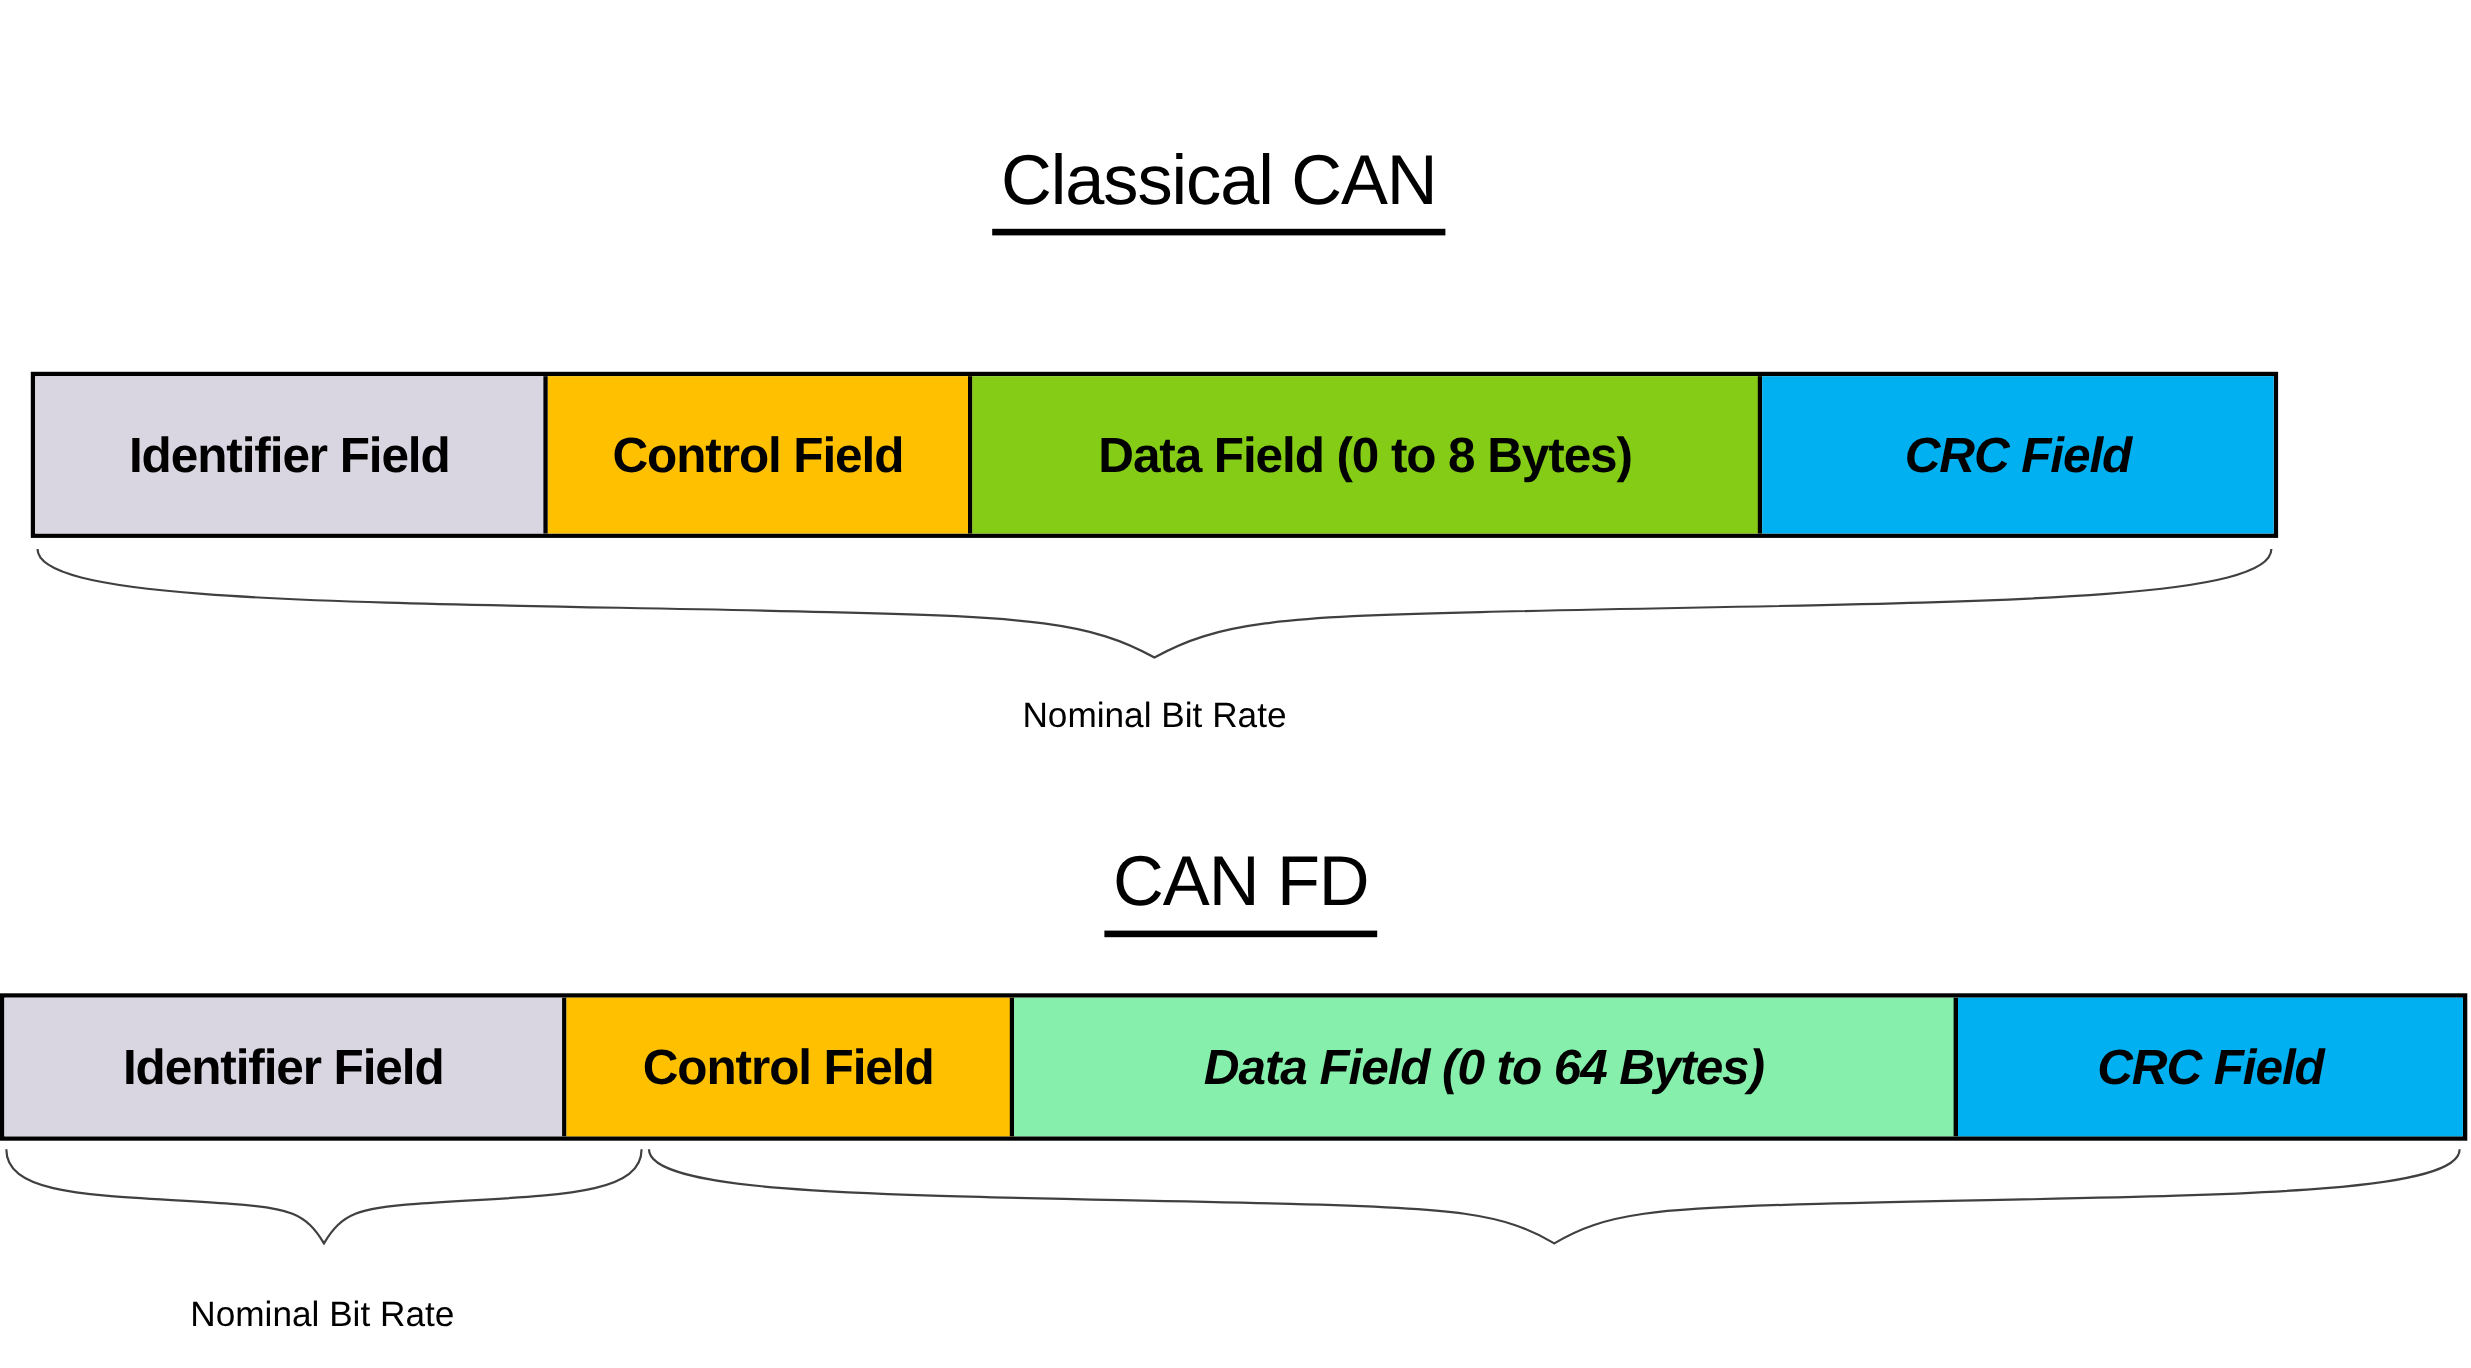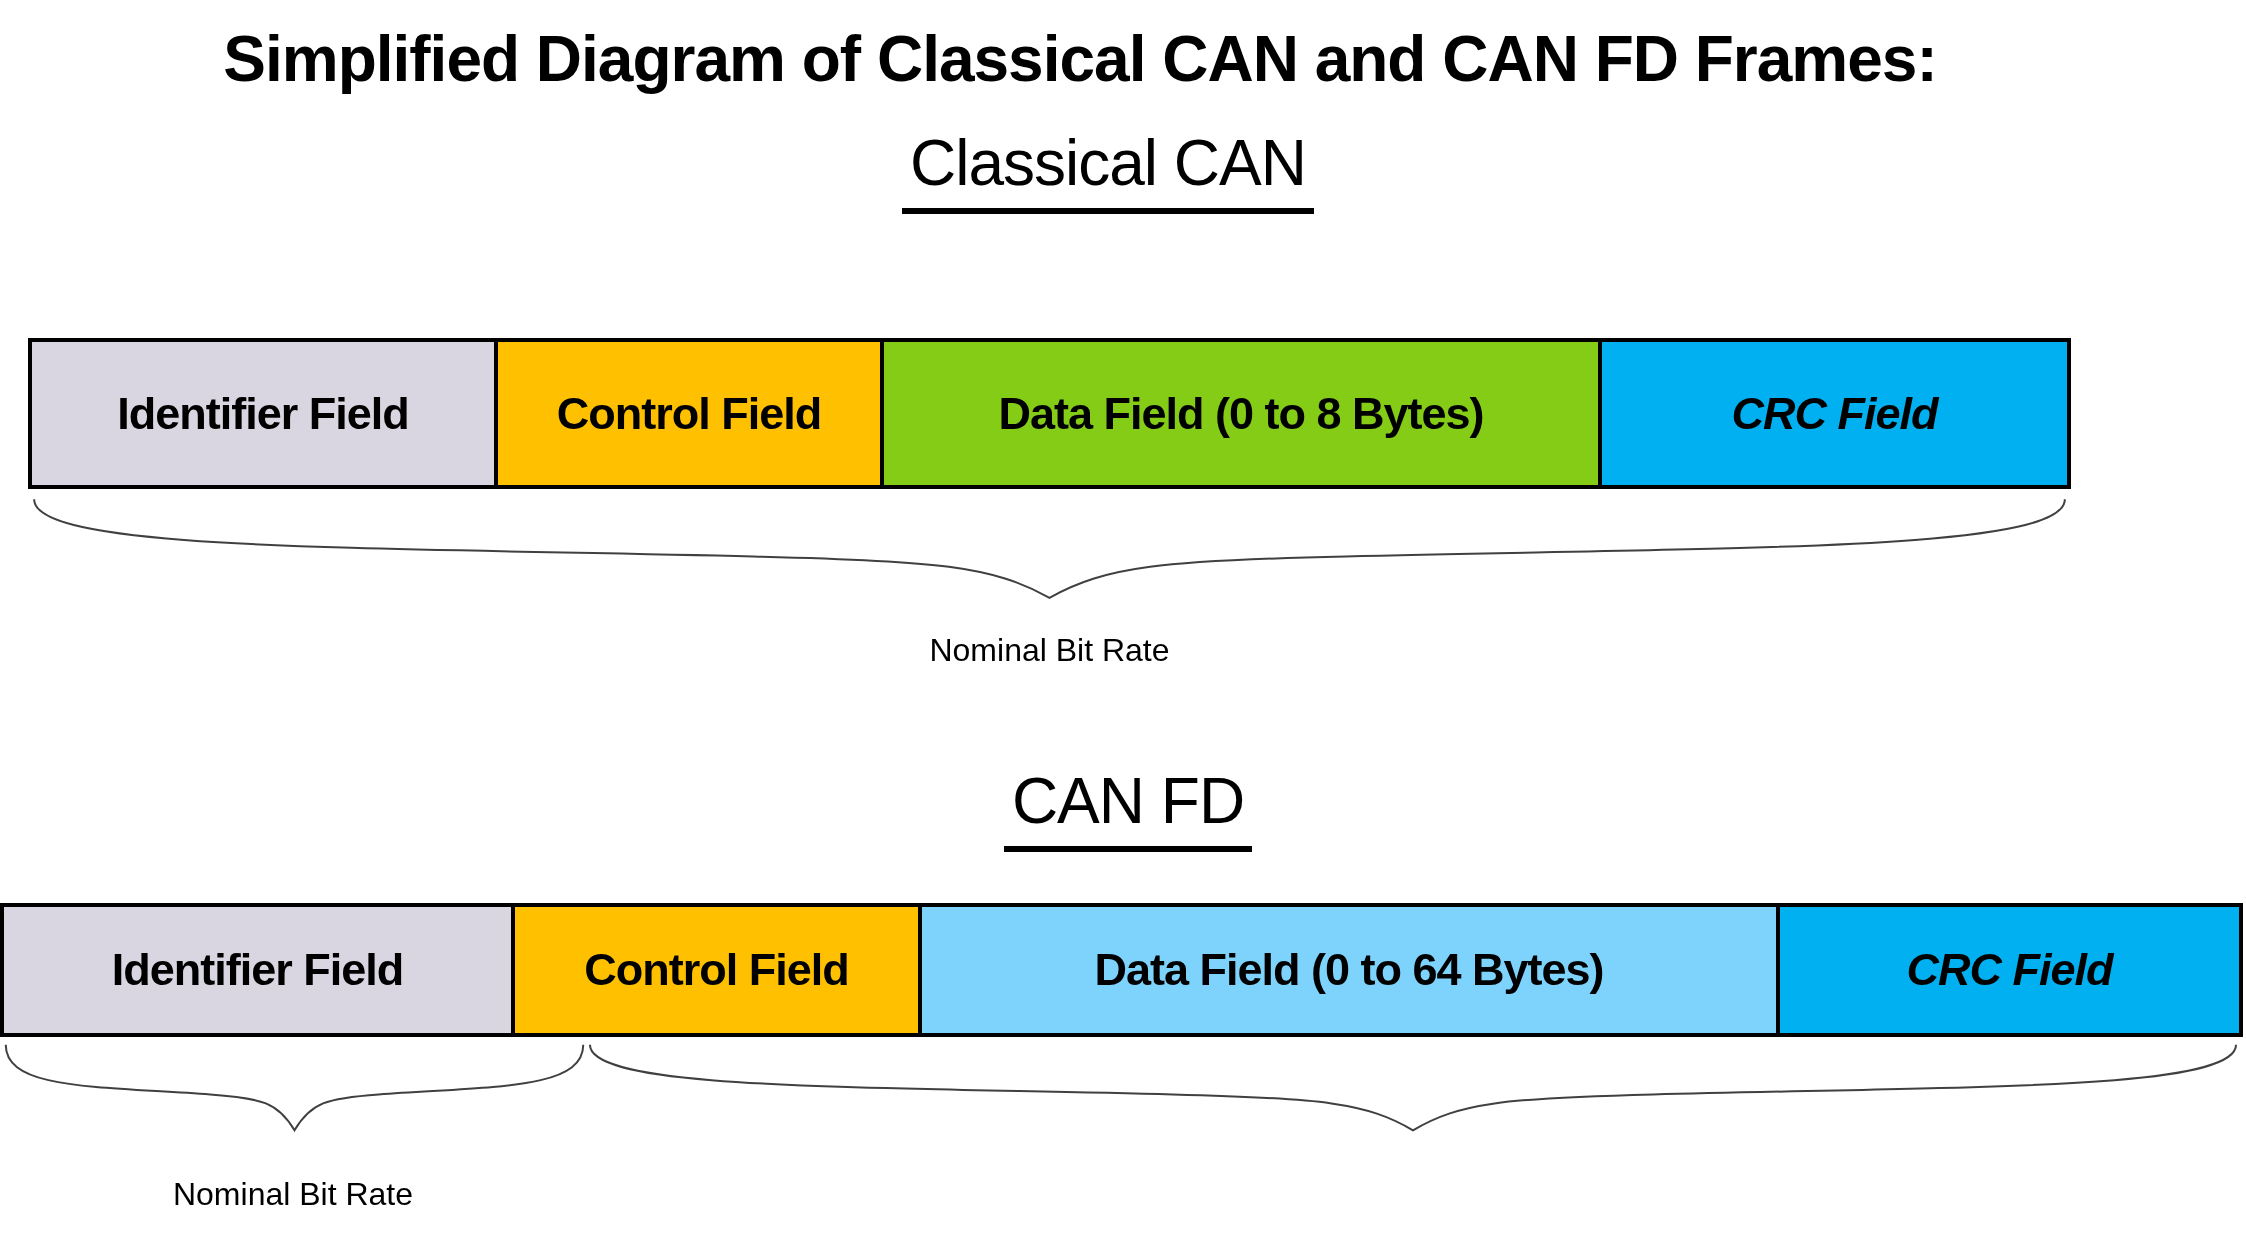--- a/index.html
+++ b/index.html
@@ -87,21 +87,20 @@
   }
   .label-1 { left: 28px;  top: 632px;  width: 2043px; }
   .label-a { left: 0px;   top: 1176px; width: 586px;  }
   .label-b { left: 586px; top: 1162px; width: 1657px; }
 </style>
 </head>
 <body>
 
 <div class="stage">
 
-  <h1 class="title">Simplified Diagram of Classical CAN and CAN FD Frames:</h1>
 
   <div class="section-heading heading-1">
     <span class="underlined">Classical CAN</span>
   </div>
 
   <div class="frame-bar bar-1">
     <div class="cell c1" style="background-color: rgb(218, 214, 225);">
       <span>Identifier Field</span>
     </div>
     <div class="cell c2" style="background-color: rgb(255, 192, 0);">
@@ -125,21 +124,21 @@
     <span class="underlined">CAN FD</span>
   </div>
 
   <div class="frame-bar bar-2">
     <div class="cell c1" style="background-color: rgb(218, 214, 225);">
       <span>Identifier Field</span>
     </div>
     <div class="cell c2" style="background-color: rgb(255, 192, 0);">
       <span>Control Field</span>
     </div>
-    <div class="cell c3" style="background-color: #7dd3fc;">
+    <div class="cell c3" style="background-color: #86efac; font-style: italic;">
       <span>Data Field (0 to 64 Bytes)</span>
     </div>
     <div class="cell c4" style="background-color: rgb(0, 176, 240);">
       <span>CRC Field</span>
     </div>
   </div>
 
   <svg class="brace brace-a" viewBox="0 0 1000 100" preserveAspectRatio="none">
     <path d="M 3 3 C 3 52, 160 48, 355 57 C 445 61, 472 66, 500 96 C 528 66, 555 61, 645 57 C 840 48, 997 52, 997 3" fill="none" stroke="#404040" stroke-width="2" vector-effect="non-scaling-stroke"></path>
   </svg>

